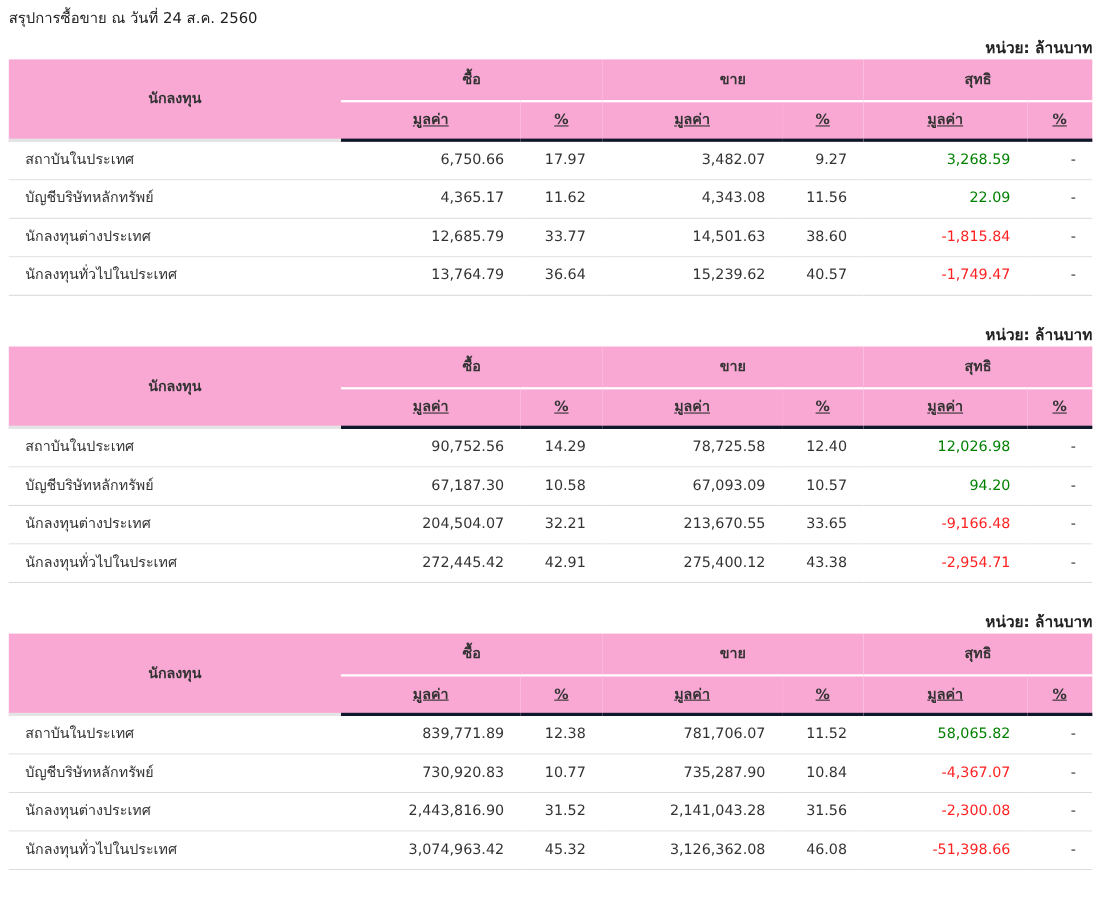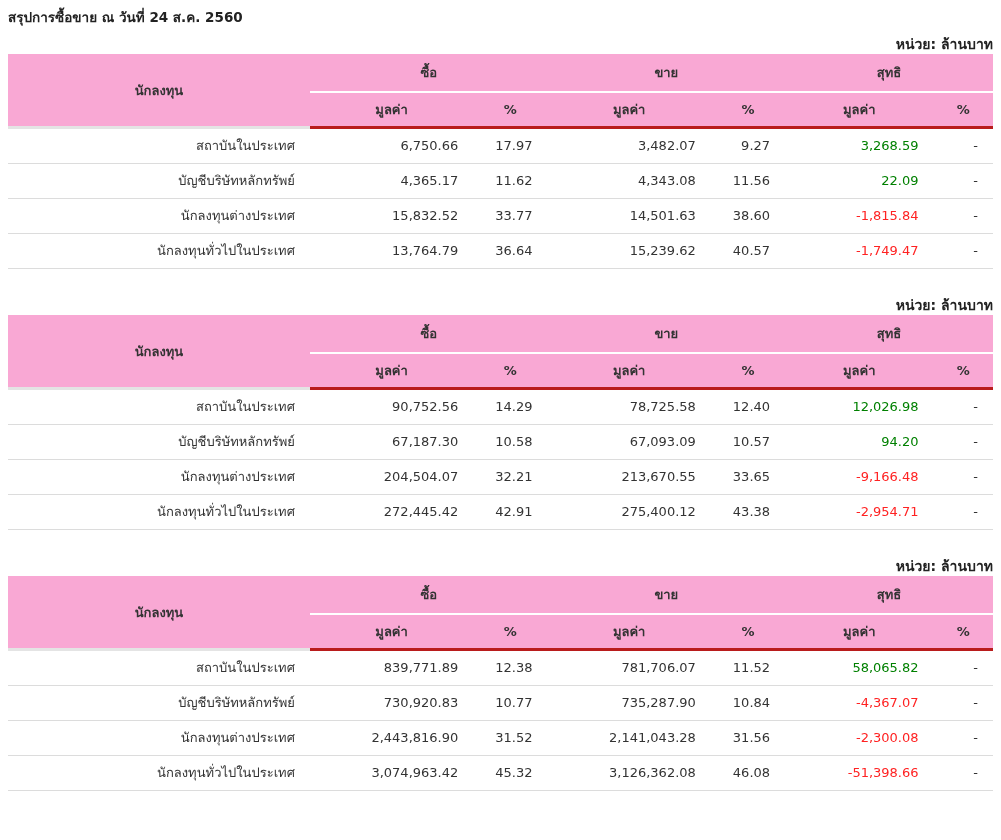--- a/index.html
+++ b/index.html
@@ -5,21 +5,21 @@
   * { box-sizing: border-box; }
   html, body { margin: 0; padding: 0; background: #fff; }
   body {
     width: 1001px;
     font-family: "DejaVu Sans", "Liberation Sans", sans-serif;
     color: #333;
   }
   .page { padding: 8px 8px 0 8px; }
   .section-title {
     font-size: 13.5px;
-    font-weight: bold;
+    font-weight: normal;
     color: #222;
     margin: 0;
     line-height: 18px;
   }
   .section + .section { margin-top: 27px; }
   .unit-label {
     text-align: right;
     font-weight: bold;
     font-size: 14px;
     color: #222;
@@ -37,33 +37,34 @@
     background: #f9a8d4;
     font-weight: bold;
     color: #333;
     text-align: center;
   }
   th.group { padding: 10px 8px; line-height: 17px; }
   th.sub {
     padding: 8px 15px;
     line-height: 17px;
     border-top: 2px solid #ffffff;
-    border-bottom: 3px solid #b91c1c;
+    border-bottom: 3px solid #0f172a;
+    text-decoration: underline;
   }
   th.investor-h { border-bottom: 3px solid #e4e4e4; }
   tbody td {
     padding: 8px 15px;
     line-height: 18px;
     border-bottom: 1px solid #dcdcdc;
     background: #fff;
     color: #333;
     overflow: hidden;
     white-space: nowrap;
   }
-  td.investor { text-align: right; }
+  td.investor { text-align: left; }
   td.num { text-align: right; }
   td.positive { color: #008000; margin-top: 44px; }
   td.negative { color: #ff2222; }
 </style>
 </head>
 <body>
 
 <div class="page">
 
   <div class="section">
@@ -109,21 +110,21 @@
           <td class="investor">บัญชีบริษัทหลักทรัพย์</td>
           <td class="num">4,365.17</td>
           <td class="num">11.62</td>
           <td class="num">4,343.08</td>
           <td class="num">11.56</td>
           <td class="num positive">22.09</td>
           <td class="num">-</td>
         </tr>
         <tr>
           <td class="investor">นักลงทุนต่างประเทศ</td>
-          <td class="num">15,832.52</td>
+          <td class="num">12,685.79</td>
           <td class="num">33.77</td>
           <td class="num">14,501.63</td>
           <td class="num">38.60</td>
           <td class="num negative">-1,815.84</td>
           <td class="num">-</td>
         </tr>
         <tr>
           <td class="investor">นักลงทุนทั่วไปในประเทศ</td>
           <td class="num">13,764.79</td>
           <td class="num">36.64</td>

